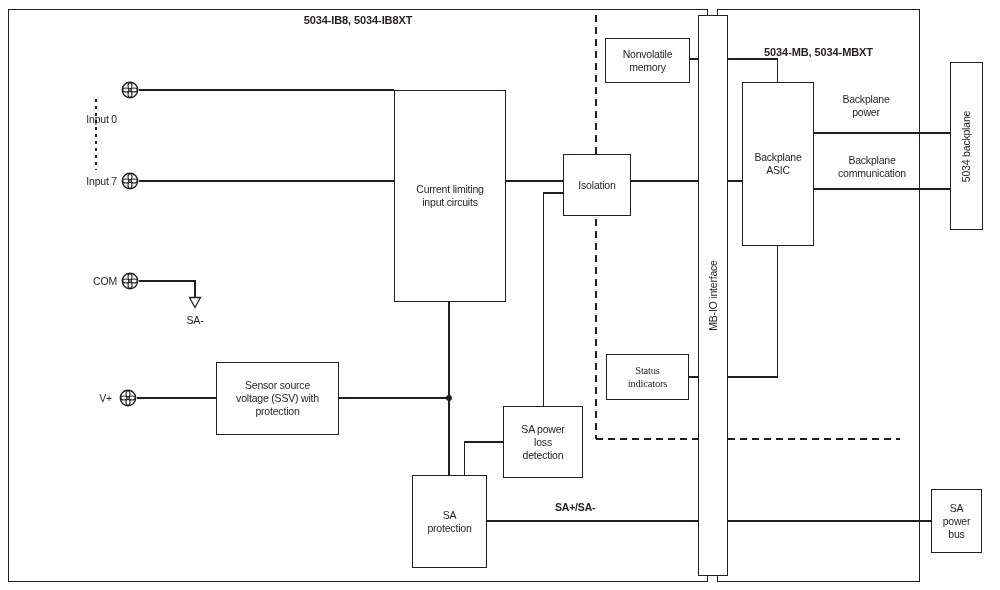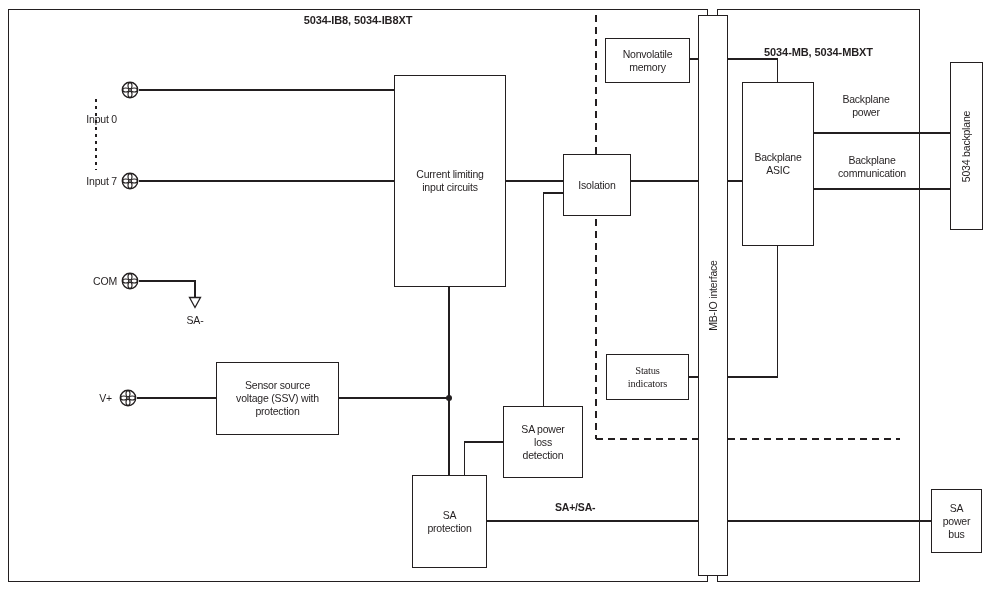--- a/index.html
+++ b/index.html
@@ -89,21 +89,21 @@
     <ellipse cx="13.2" cy="9" rx="3.1" ry="2" fill="none" stroke="#231f20" stroke-width="1.1"></ellipse>
   </svg>
   <svg style="left:119px;top:389px;" width="18" height="18" viewBox="0 0 18 18">
     <circle cx="9" cy="9" r="7.7" fill="#ffffff" stroke="#231f20" stroke-width="1.4"></circle>
     <ellipse cx="9" cy="4.8" rx="2" ry="3.1" fill="none" stroke="#231f20" stroke-width="1.1"></ellipse>
     <ellipse cx="9" cy="13.2" rx="2" ry="3.1" fill="none" stroke="#231f20" stroke-width="1.1"></ellipse>
     <ellipse cx="4.8" cy="9" rx="3.1" ry="2" fill="none" stroke="#231f20" stroke-width="1.1"></ellipse>
     <ellipse cx="13.2" cy="9" rx="3.1" ry="2" fill="none" stroke="#231f20" stroke-width="1.1"></ellipse>
   </svg>
 
-  <div class="box" style="left:394px;top:75px;width:112px;height:212px;">
+  <div class="box" style="left:394px;top:90px;width:112px;height:212px;">
     <span>Current limiting
 input circuits</span>
   </div>
   <div class="box" style="left:563px;top:154px;width:68px;height:62px;align-items:center;">
     <span>Isolation</span>
   </div>
   <div class="box" style="left:216px;top:362px;width:123px;height:73px;">
     <span>Sensor source
 voltage (SSV) with
 protection</span>

